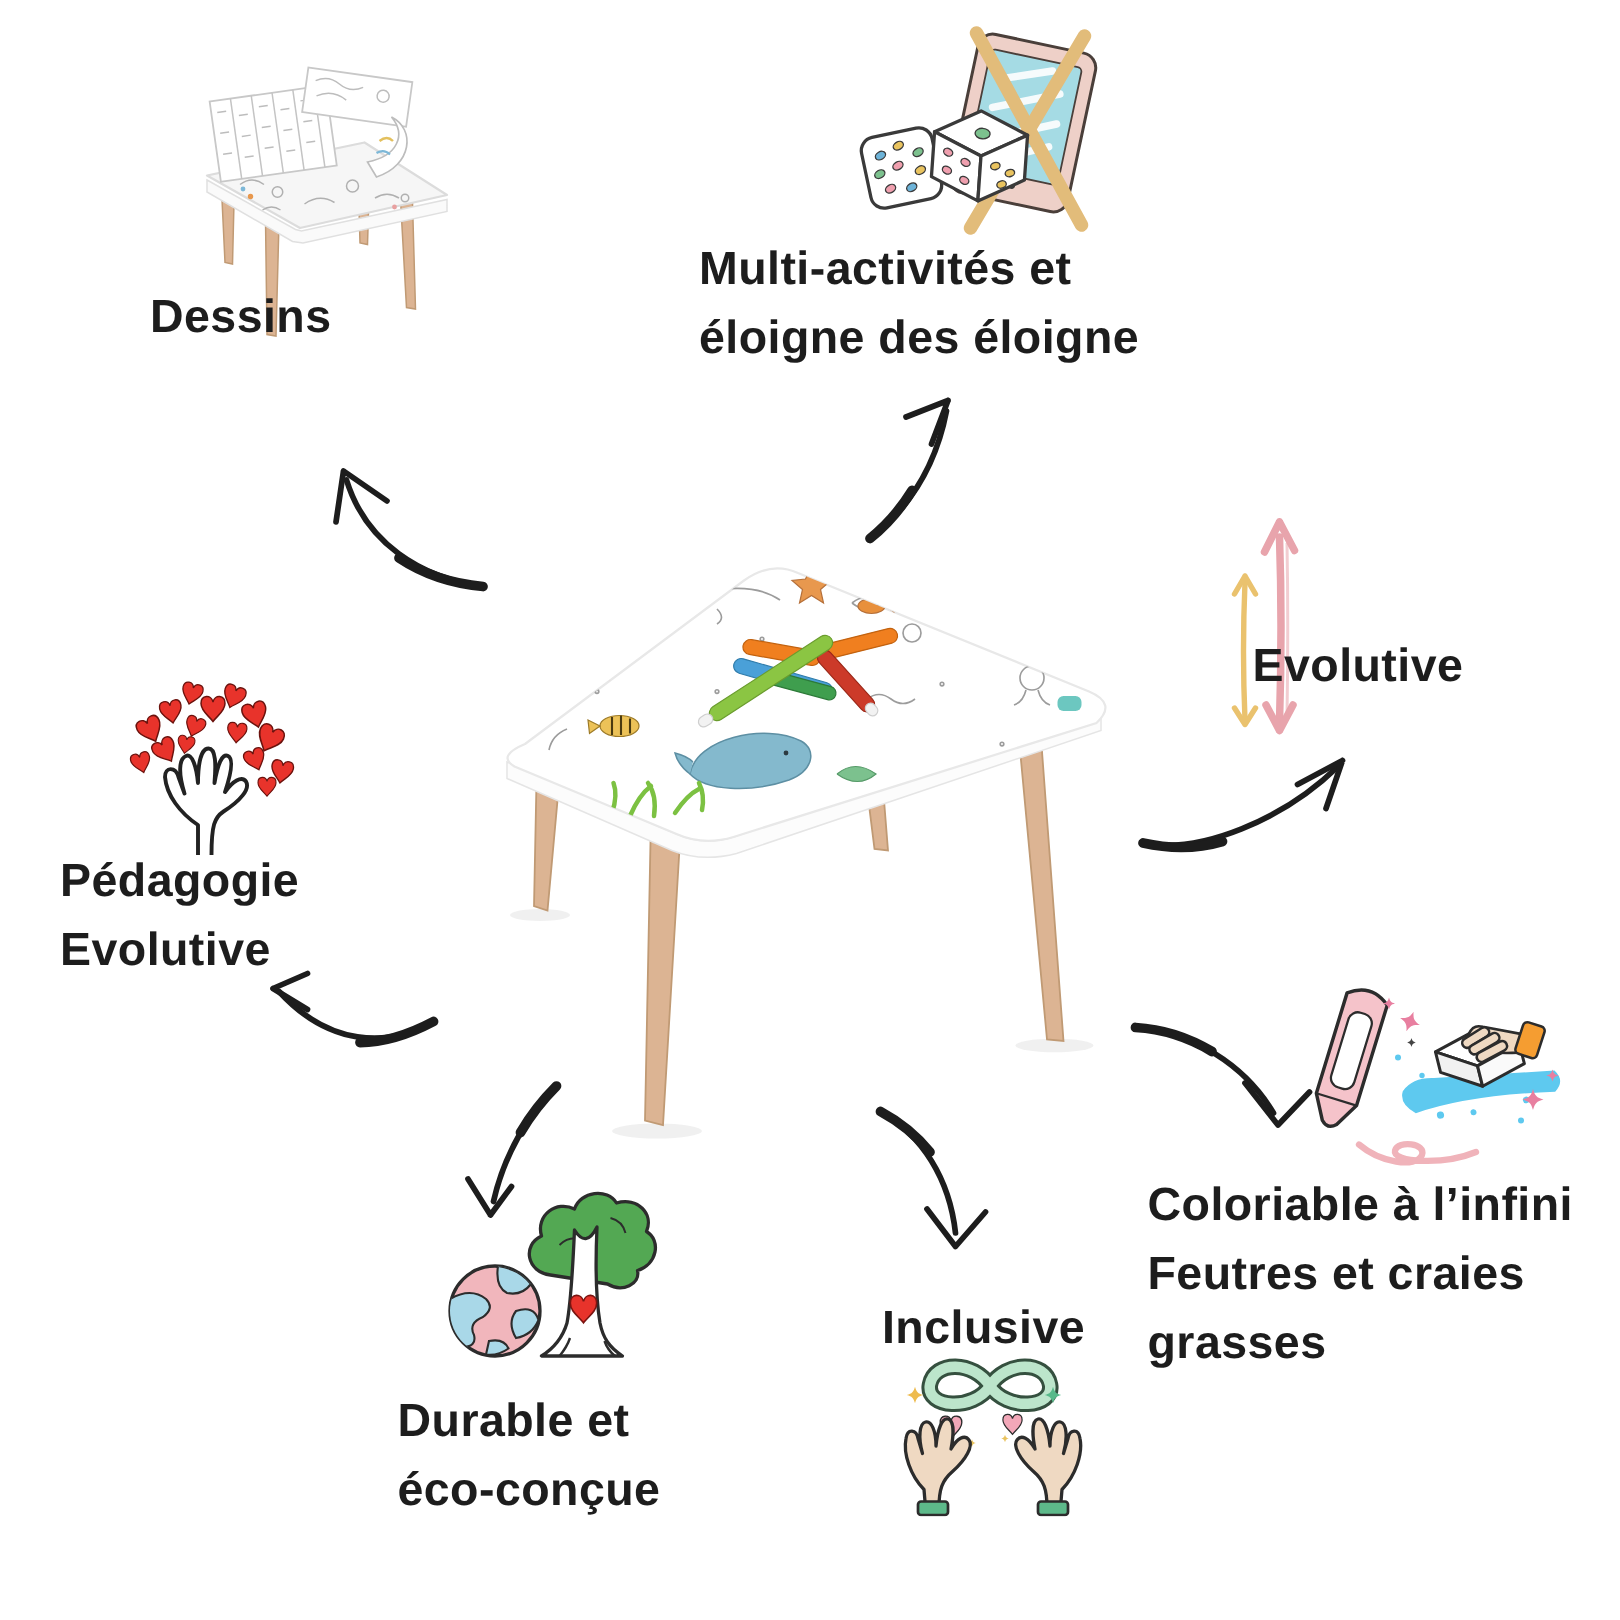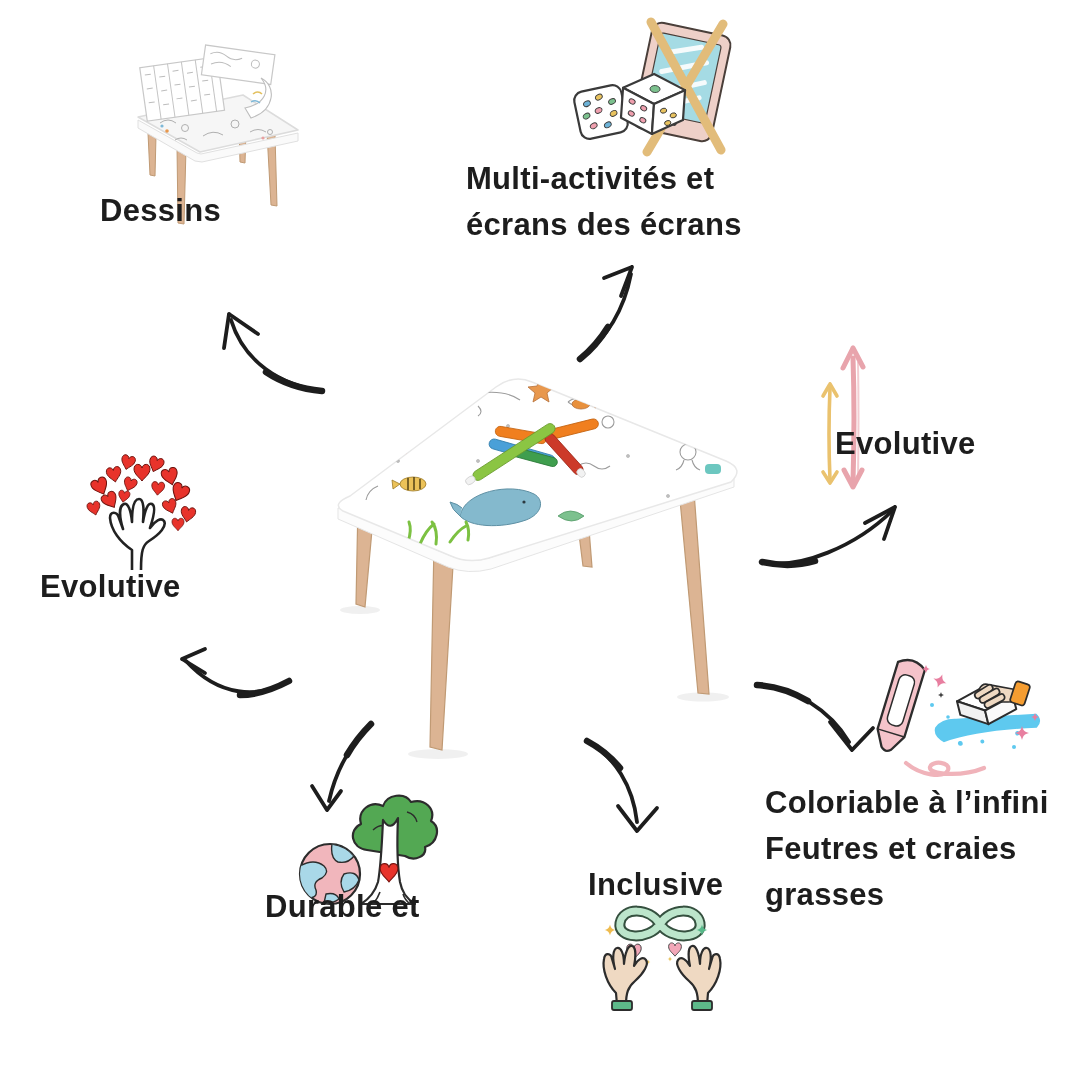--- a/index.html
+++ b/index.html
@@ -24,21 +24,21 @@
   #icon-dessins{left:115px;top:28px;width:195px;height:200px}
   #label-dessins{left:100px;top:188px;width:350px}
   #icon-multi{left:563px;top:16px;width:172px;height:142px}
   #label-multi{left:466px;top:156px;width:380px}
   #icon-evolutive{left:813px;top:336px;width:62px;height:158px}
   #label-evolutive{left:835px;top:421px;width:180px}
   #icon-coloriable{left:862px;top:653px;width:186px;height:132px}
   #label-coloriable{left:765px;top:780px;width:325px}
   #label-inclusive{left:588px;top:862px;width:160px}
   #icon-inclusive{left:597px;top:899px;width:130px;height:112px}
-  #label-durable{left:265px;top:884px;width:205px}
+  #label-durable{left:265px;top:924px;width:205px}
   #icon-durable{left:291px;top:794px;width:152px;height:118px}
   #label-montessori{left:40px;top:564px;width:205px}
   #icon-montessori{left:80px;top:452px;width:128px;height:118px}
   #table-photo{left:328px;top:366px;width:432px;height:400px}
 </style>
 </head>
 <body>
 
 <div class="canvas">
 
@@ -384,33 +384,35 @@
       <use href="#heart" transform="translate(108,62) rotate(10) scale(.9)"></use>
       <use href="#heart" transform="translate(98,72) scale(.75)"></use>
     </g>
   </svg>
 
   <div class="label" id="label-dessins">
     <div class="lbl">Dessins</div>
   </div>
   <div class="label" id="label-multi">
     <div class="lbl">Multi-activités et</div>
-    <div class="lbl">écrans des écrans</div>
+    <div class="lbl">éloigne des éloigne</div>
   </div>
   <div class="label" id="label-evolutive">
     <div class="lbl">Evolutive</div>
   </div>
   <div class="label" id="label-coloriable">
     <div class="lbl">Coloriable à l’infini</div>
     <div class="lbl">Feutres et craies</div>
     <div class="lbl">grasses</div>
   </div>
   <div class="label" id="label-inclusive">
     <div class="lbl">Inclusive</div>
   </div>
   <div class="label" id="label-durable">
     <div class="lbl">Durable et</div>
+    <div class="lbl">éco-conçue</div>
   </div>
   <div class="label" id="label-montessori">
+    <div class="lbl">Pédagogie</div>
     <div class="lbl">Evolutive</div>
   </div>
 
 </div>
 
 </body></html>

